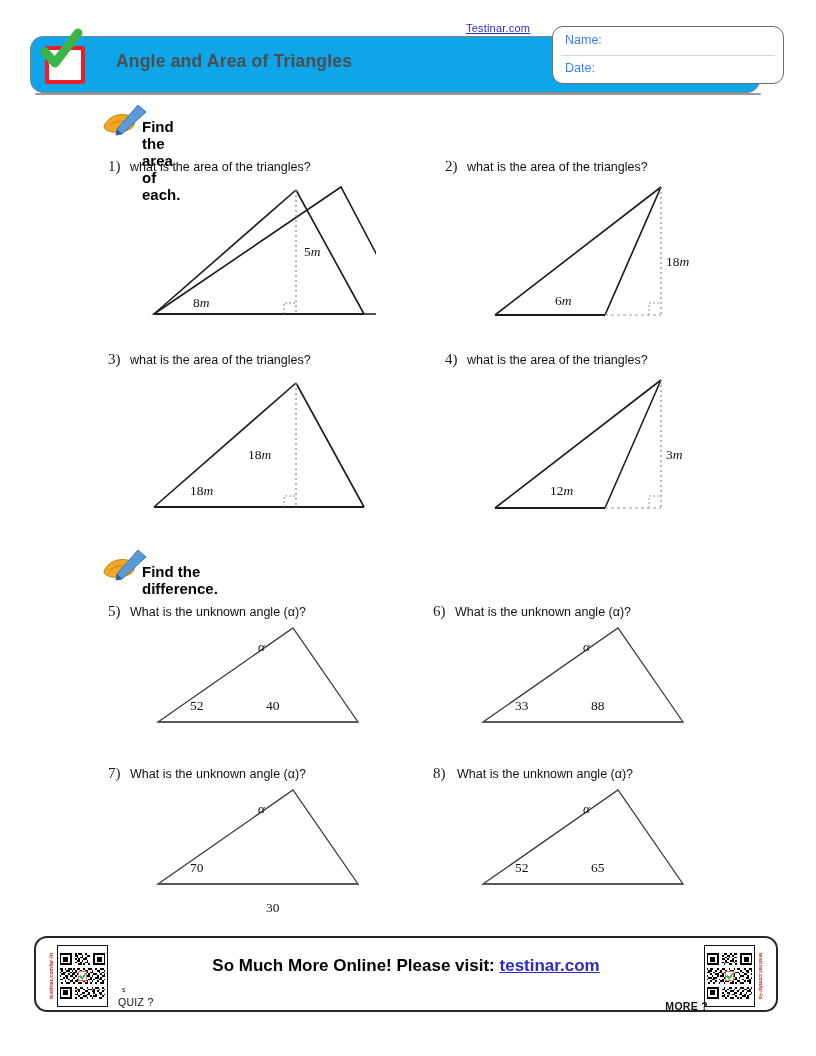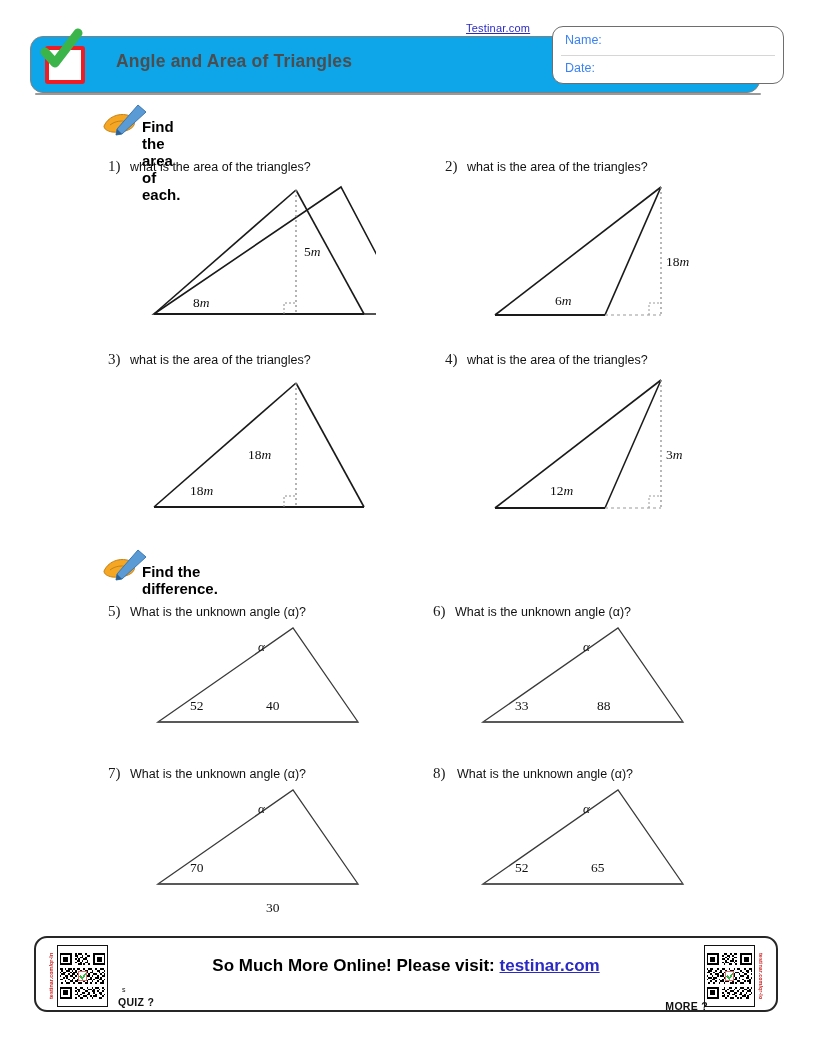--- a/index.html
+++ b/index.html
@@ -113,21 +113,21 @@
     writing-mode:vertical-rl; text-orientation:mixed;
     display:flex; align-items:center; justify-content:center;
     font-family:"Liberation Sans", sans-serif; font-weight:bold;
   }
   .qr-side.l { left:0; transform:rotate(180deg); }
   .qr-side.r { right:0; }
   .qr-img { position:absolute; left:11px; top:0; width:51px; height:62px; border:1px solid #111; background:#fff; }
 
   .quiz-label {
     position:absolute; left:118px; top:996px;
-    font-size:10.5px; font-weight:bold; color:#111; letter-spacing:.3px;
+    font-size:10.5px; font-weight:normal; color:#111; letter-spacing:.3px;
   }
   .quiz-sup {
     position:absolute; left:122px; top:986px;
     font-size:7px; color:#111;
   }
   .more-label {
     position:absolute; right:108px; top:1000px;
     font-size:10.5px; font-weight:bold; color:#111; letter-spacing:.3px;
   }
 </style>
@@ -277,21 +277,21 @@
   <div class="num">6)</div>
   <div class="qtext" style="left:22px;">What is the unknown angle (α)?</div>
 
   <svg class="fig" style="left:40px; top:17px;" width="220" height="108" viewBox="0 0 220 108">
     <polygon points="10,102 145,8 210,102" fill="none" stroke="#3a3a3a" stroke-width="1.3"></polygon>
     <line x1="10" y1="102" x2="210" y2="102" stroke="#555" stroke-width="1.6"></line>
   </svg>
 
   <div class="alpha" style="left:150px; top:36px;">α</div>
   <div class="angnum" style="left:82px; top:95px;">33</div>
-  <div class="angnum" style="left:164px; top:95px;text-align:right;">88</div>
+  <div class="angnum" style="left:158px; top:95px;text-align:right;">88</div>
 </div>
 
 <div class="prob" style="left:108px; top:765px; width:290px; height:130px;">
   <div class="num">7)</div>
   <div class="qtext" style="left:22px;">What is the unknown angle (α)?</div>
 
   <svg class="fig" style="left:40px; top:17px;" width="220" height="108" viewBox="0 0 220 108">
     <polygon points="10,102 145,8 210,102" fill="none" stroke="#3a3a3a" stroke-width="1.3"></polygon>
     <line x1="10" y1="102" x2="210" y2="102" stroke="#555" stroke-width="1.6"></line>
   </svg>

